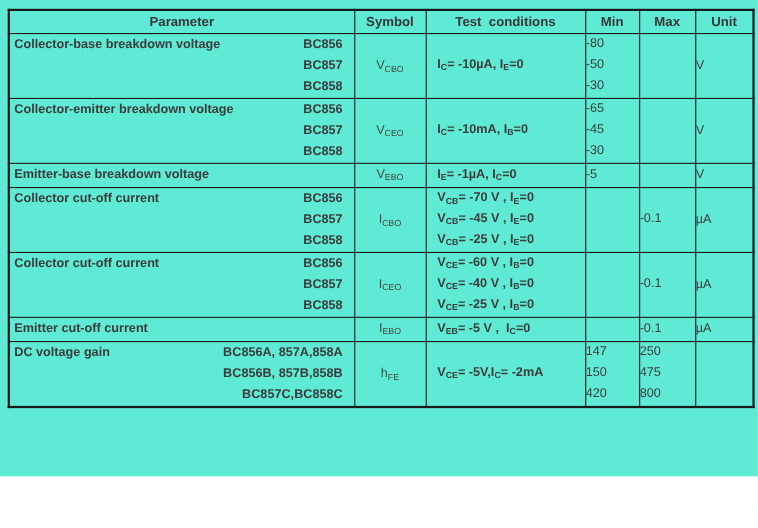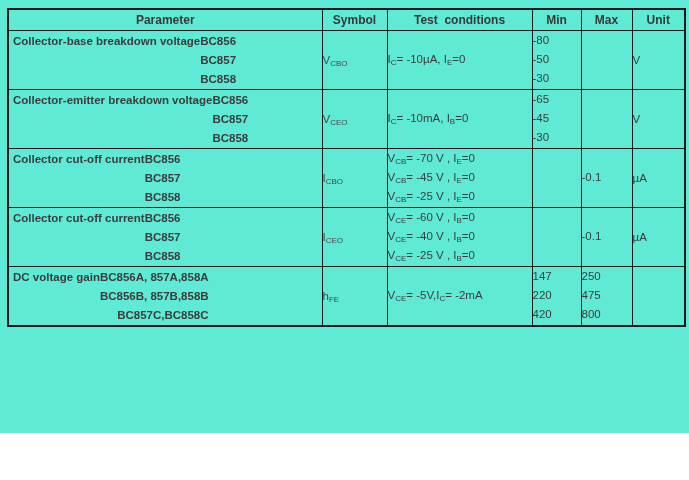--- a/index.html
+++ b/index.html
@@ -11,26 +11,26 @@
   .page { position: relative; width: 689px; height: 433px; background: #5eead4; overflow: hidden; }
   table.spec {
     position: absolute; left: 7px; top: 8px; width: 677px;
     border-collapse: collapse; table-layout: fixed;
     border: 2px solid #1a1a1a; color: #3c3c3c;
   }
   th, td { border: 1px solid #1a1a1a; padding: 0; vertical-align: middle; overflow: hidden; }
   th { height: 21px; font-size: 12px; font-weight: bold; text-align: center; white-space: pre; color: #383838; }
   td { font-size: 11.5px; }
   .va-top { vertical-align: top; padding-top: 1px; }
-  .pwrap { display: flex; width: 100%; }
+  .pwrap { display: flex; justify-content: space-between; width: 100%; }
   .pname { font-weight: bold; line-height: 19px; padding-left: 4px; white-space: nowrap; }
   .pdev { padding-right: 10px; text-align: right; }
   .pdev .pline { font-weight: bold; line-height: 19px; white-space: nowrap; }
-  .c-sym { color: #484848; }
-  .c-cond { padding-left: 0; font-weight: normal; white-space: pre; }
+  .c-sym { text-align: center; color: #484848; }
+  .c-cond { padding-left: 10px; font-weight: bold; white-space: pre; }
   .cline { line-height: 19px; }
   .c-min, .c-max, .c-unit { text-align: left; }
   .vline { line-height: 19px; }
   sub { font-size: 8px; line-height: 0; vertical-align: -2px; }
   tr.emph .c-max, tr.emph .c-unit { font-weight: bold; }
 </style>
 </head>
 <body>
 
 <div class="page">
@@ -89,20 +89,34 @@
           <td class="c-sym">V<sub>CEO</sub></td>
           <td class="c-cond"><div class="cline">I<sub>C</sub>= -10mA, I<sub>B</sub>=0</div></td>
           <td class="c-min">
             <div class="vline">-65</div>
             <div class="vline">-45</div>
             <div class="vline">-30</div>
           </td>
           <td class="c-max"></td>
           <td class="c-unit">V</td>
         </tr>
+        <tr style="height: 22px;">
+          <td class="c-param">
+            <div class="pwrap">
+              <div class="pname">Emitter-base breakdown voltage</div>
+            </div>
+          </td>
+          <td class="c-sym">V<sub>EBO</sub></td>
+          <td class="c-cond"><div class="cline">I<sub>E</sub>= -1µA, I<sub>C</sub>=0</div></td>
+          <td class="c-min">
+            <div class="vline">-5</div>
+          </td>
+          <td class="c-max"></td>
+          <td class="c-unit">V</td>
+        </tr>
         <tr style="height: 59px;">
           <td class="c-param va-top">
             <div class="pwrap">
               <div class="pname">Collector cut-off current</div>
               <div class="pdev">
                 <div class="pline">BC856</div>
                 <div class="pline">BC857</div>
                 <div class="pline">BC858</div>
               </div>
             </div>
@@ -127,36 +141,50 @@
             </div>
           </td>
           <td class="c-sym">I<sub>CEO</sub></td>
           <td class="c-cond"><div class="cline">V<sub>CE</sub>= -60 V , I<sub>B</sub>=0</div><div class="cline">V<sub>CE</sub>= -40 V , I<sub>B</sub>=0</div><div class="cline">V<sub>CE</sub>= -25 V , I<sub>B</sub>=0</div></td>
           <td class="c-min"></td>
           <td class="c-max">
             <div class="vline">-0.1</div>
           </td>
           <td class="c-unit">µA</td>
         </tr>
+        <tr style="height: 22px;">
+          <td class="c-param">
+            <div class="pwrap">
+              <div class="pname">Emitter cut-off current</div>
+            </div>
+          </td>
+          <td class="c-sym">I<sub>EBO</sub></td>
+          <td class="c-cond"><div class="cline">V<sub>EB</sub>= -5 V ,  I<sub>C</sub>=0</div></td>
+          <td class="c-min"></td>
+          <td class="c-max">
+            <div class="vline">-0.1</div>
+          </td>
+          <td class="c-unit">µA</td>
+        </tr>
         <tr style="height: 59px;">
           <td class="c-param va-top">
             <div class="pwrap">
               <div class="pname">DC voltage gain</div>
               <div class="pdev">
                 <div class="pline">BC856A, 857A,858A</div>
                 <div class="pline">BC856B, 857B,858B</div>
                 <div class="pline">BC857C,BC858C</div>
               </div>
             </div>
           </td>
           <td class="c-sym">h<sub>FE</sub></td>
           <td class="c-cond"><div class="cline">V<sub>CE</sub>= -5V,I<sub>C</sub>= -2mA</div></td>
           <td class="c-min">
             <div class="vline">147</div>
-            <div class="vline">220</div>
+            <div class="vline">150</div>
             <div class="vline">420</div>
           </td>
           <td class="c-max">
             <div class="vline">250</div>
             <div class="vline">475</div>
             <div class="vline">800</div>
           </td>
           <td class="c-unit"></td>
         </tr>
       </tbody>

